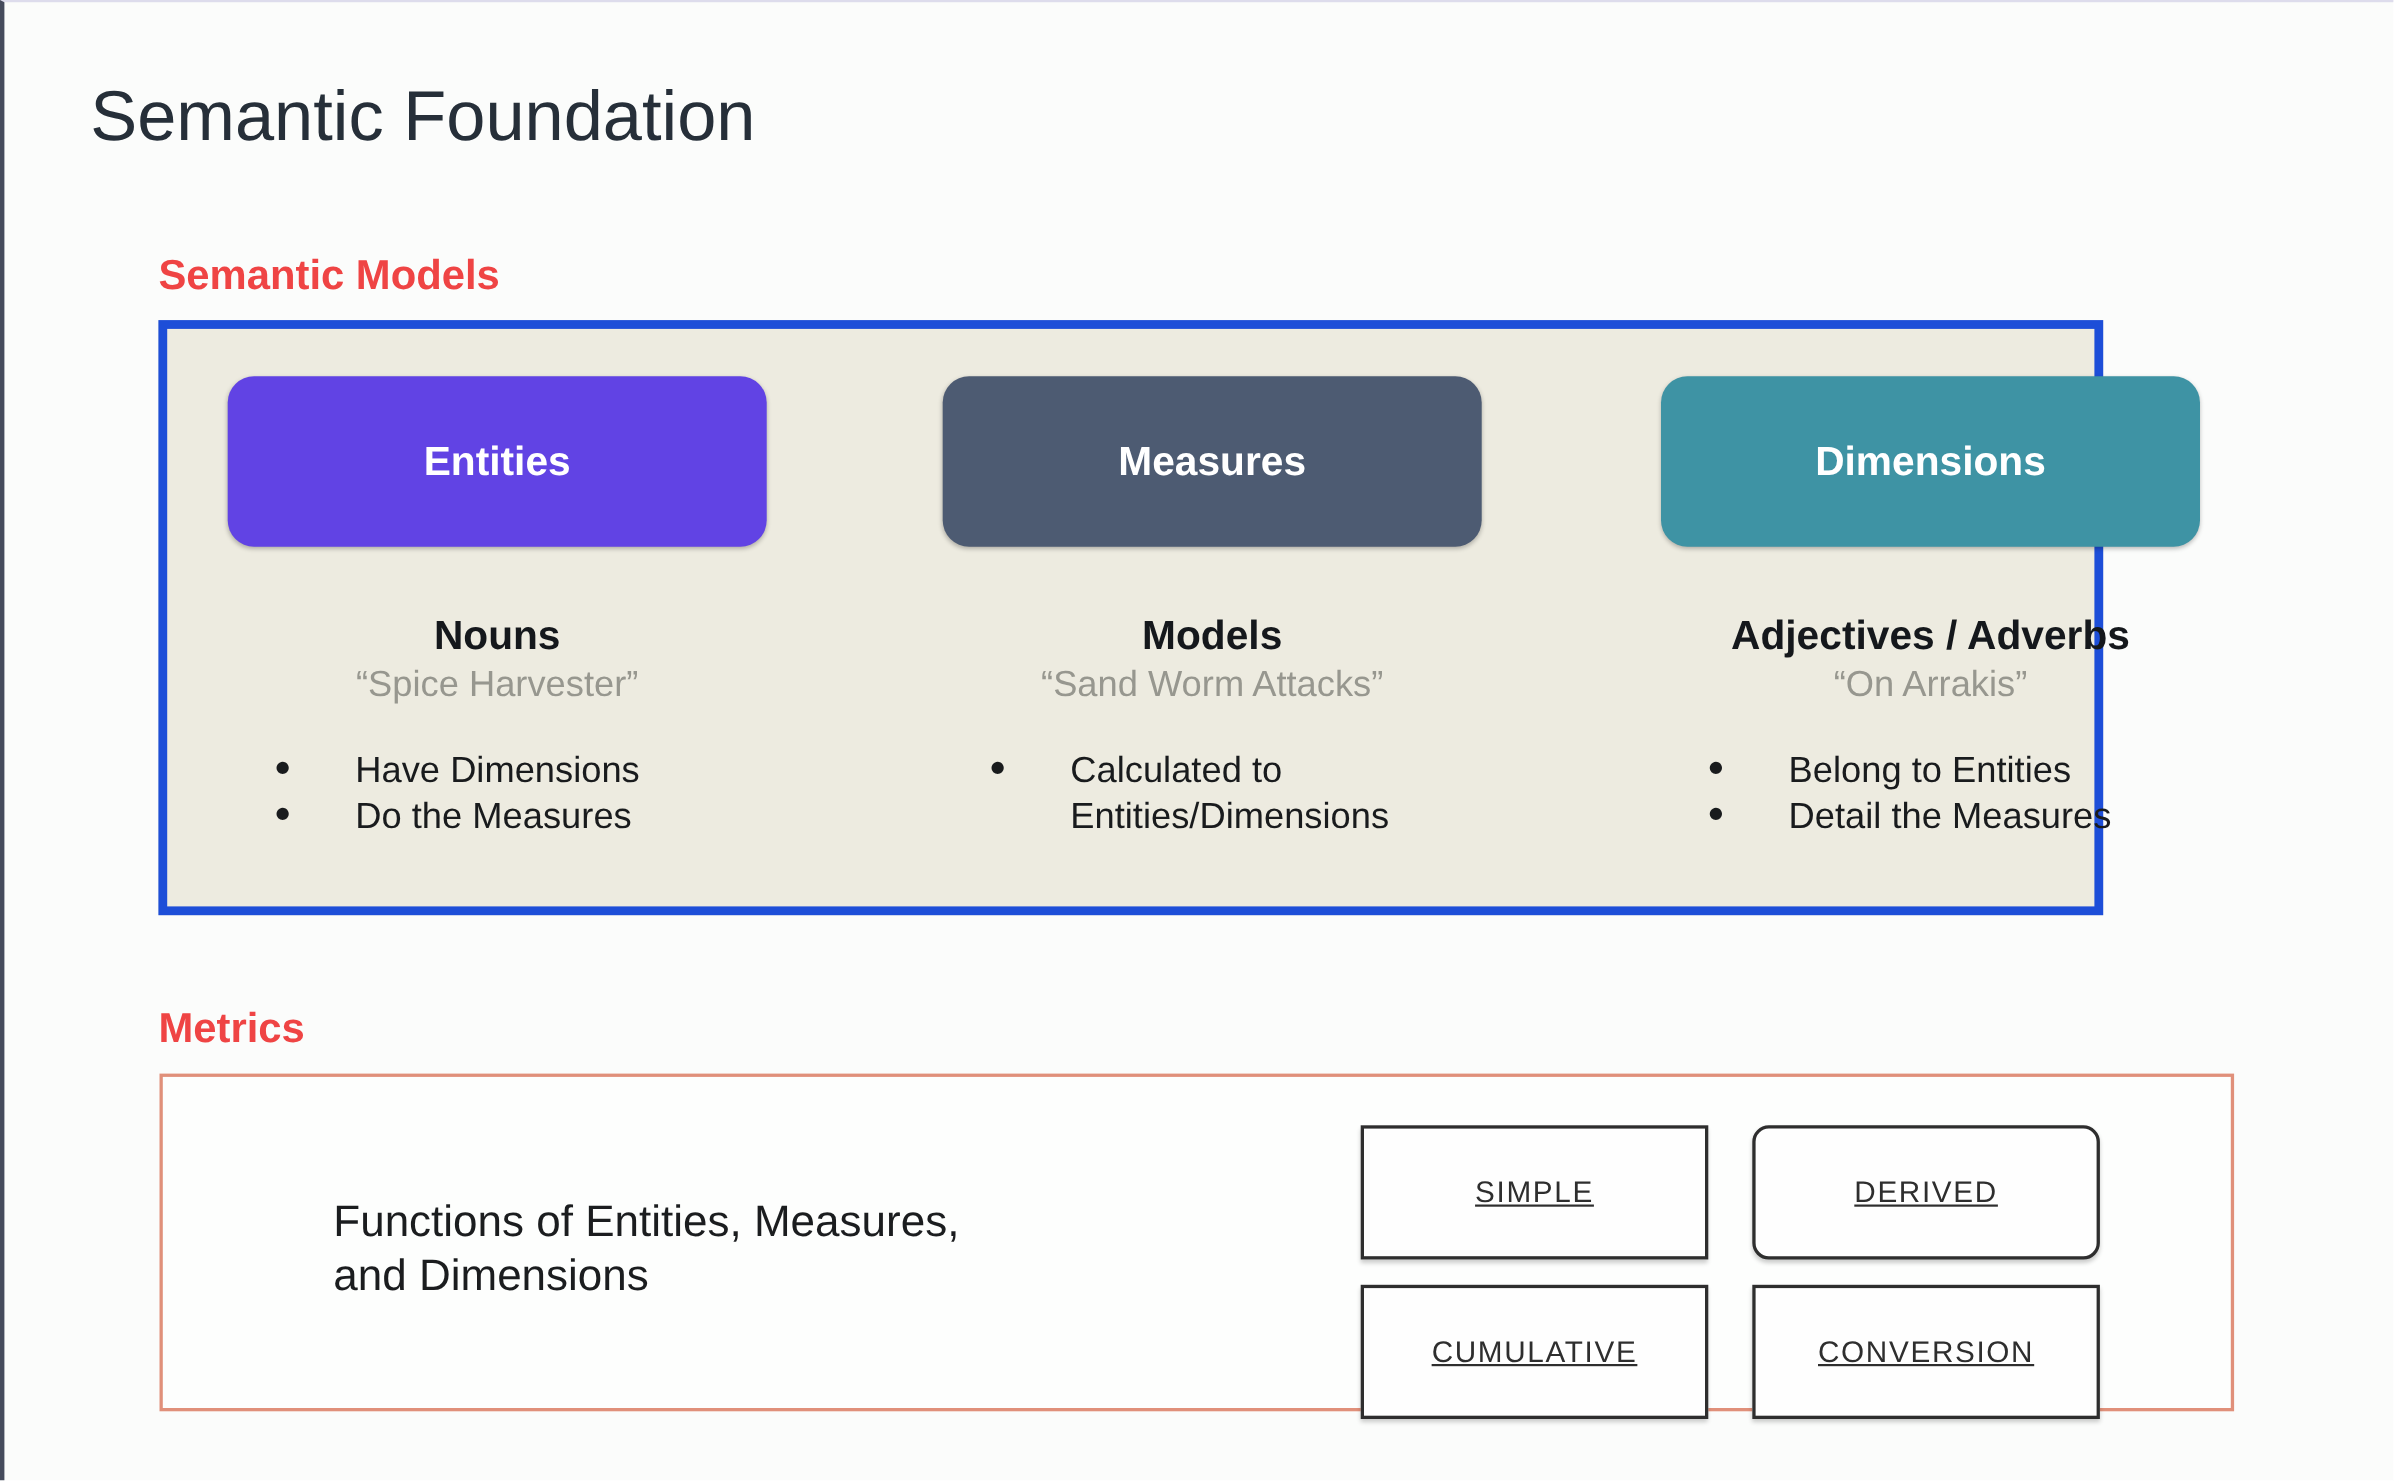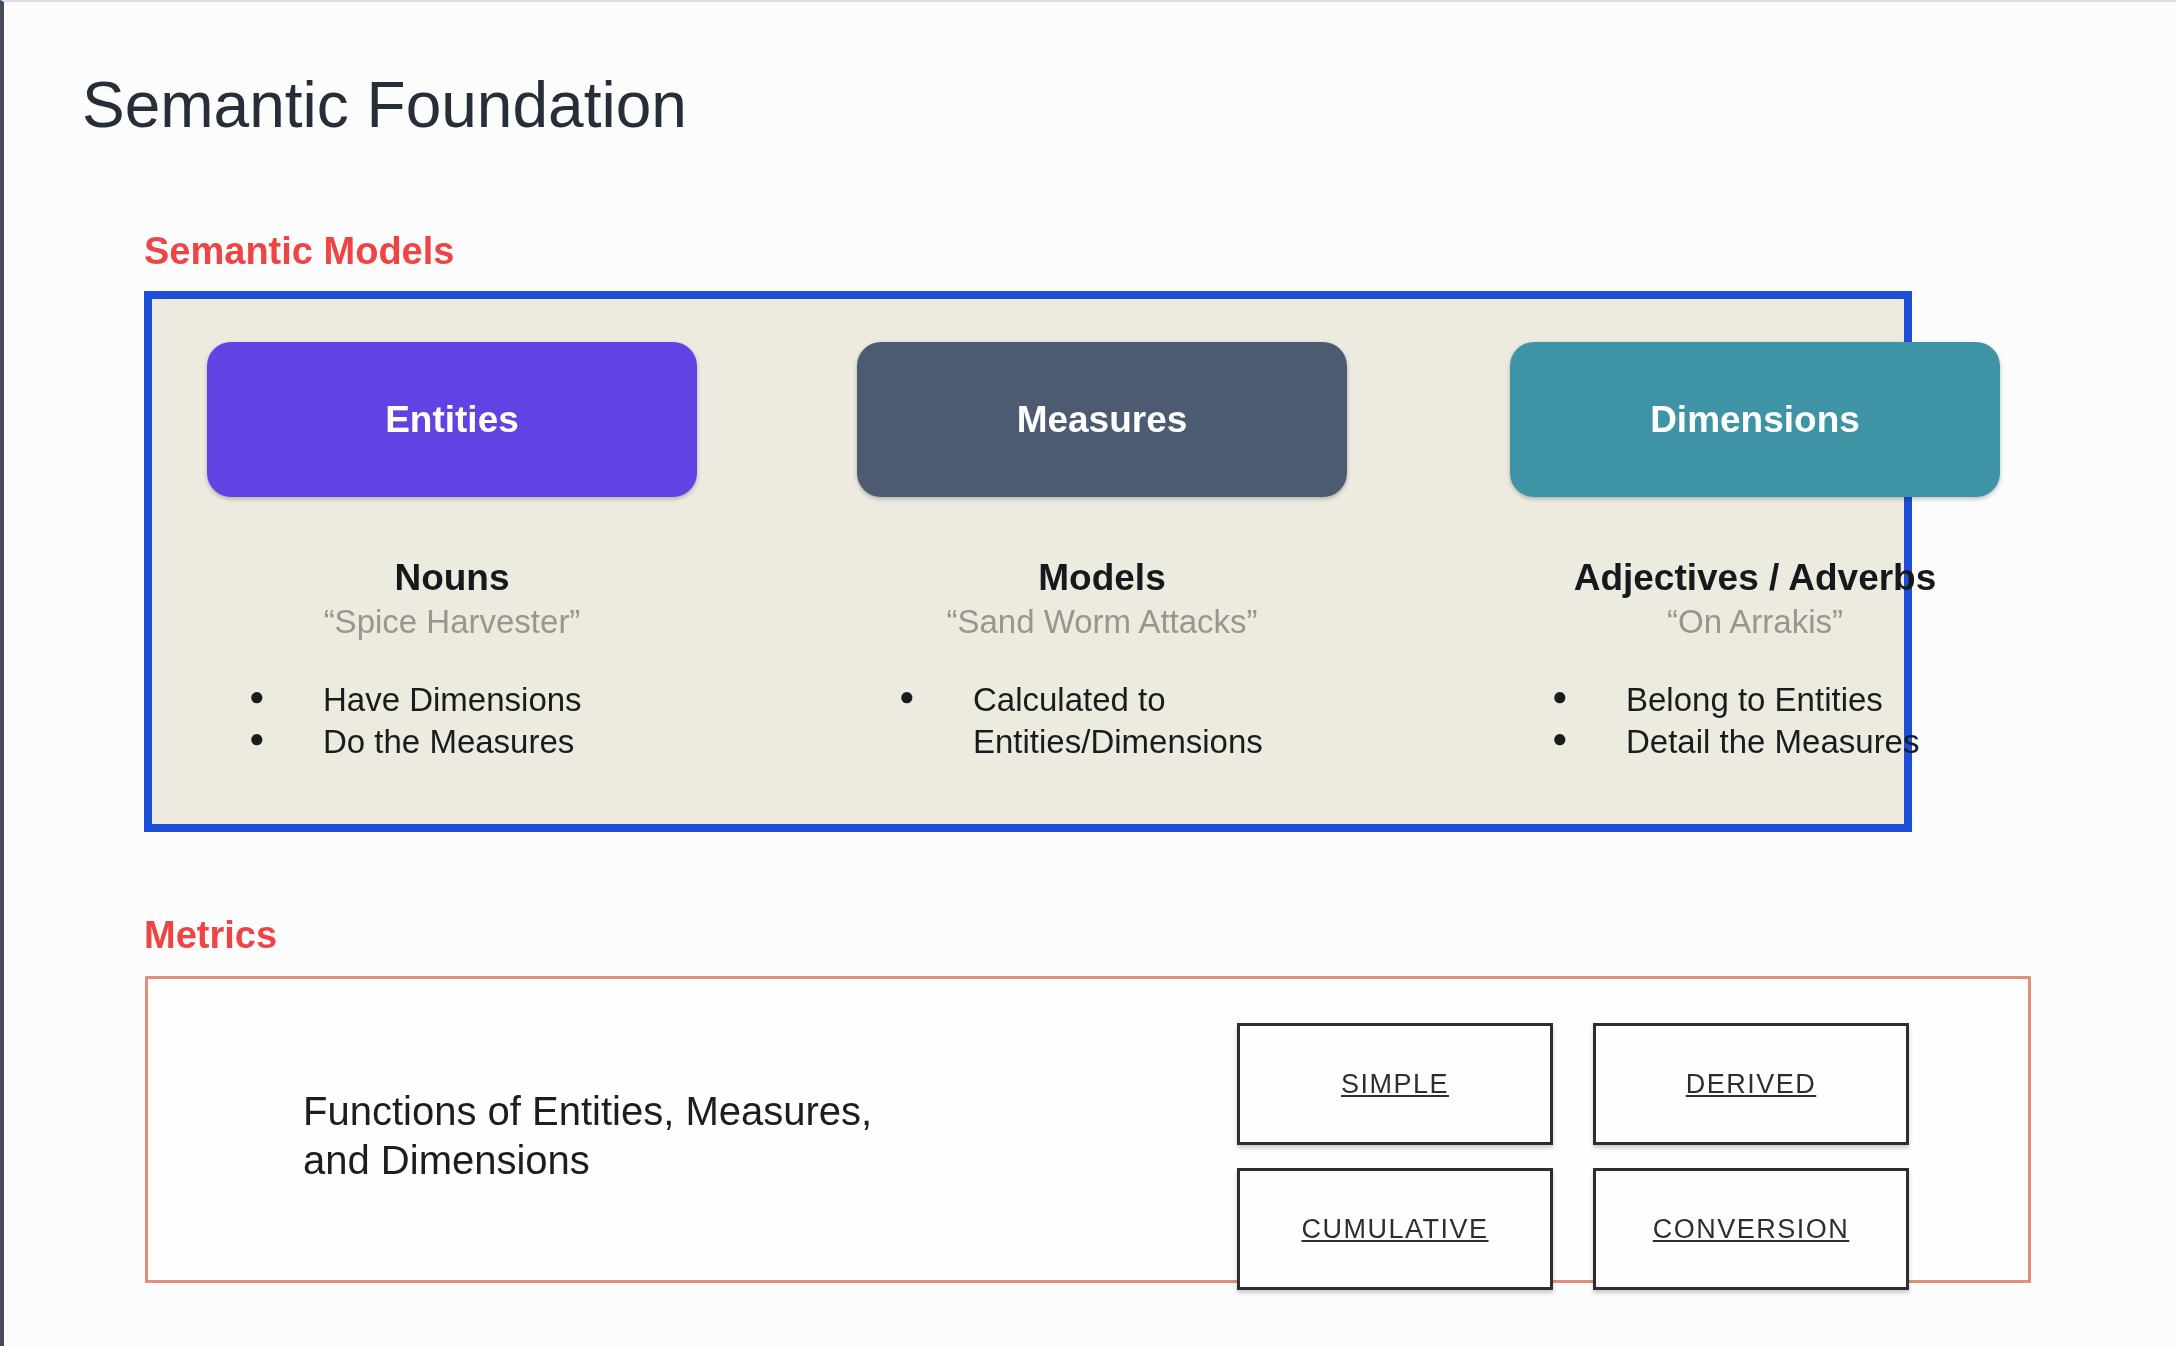--- a/index.html
+++ b/index.html
@@ -116,21 +116,21 @@
     display: flex;
     align-items: center;
     justify-content: center;
     font-size: 27px;
     letter-spacing: 1.5px;
     color: #2e2e2e;
     box-shadow: 0 3px 4px rgba(0,0,0,0.2);
     text-decoration: underline;
   }
   .metric-card-0 { left: 1089px; top: 44px; }
-  .metric-card-1 { left: 1445px; top: 44px; }
+  .metric-card-1 { left: 1445px; top: 44px; border-radius: 15px; }
   .metric-card-2 { left: 1089px; top: 189px; }
   .metric-card-3 { left: 1445px; top: 189px; }
 </style>
 </head>
 <body>
 
 <div class="slide">
 
   <div class="page-title">Semantic Foundation</div>
 

